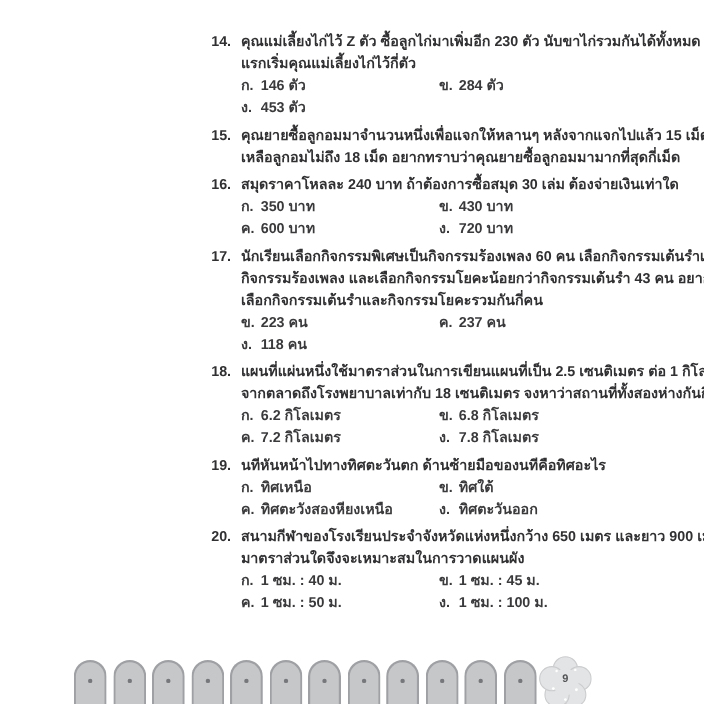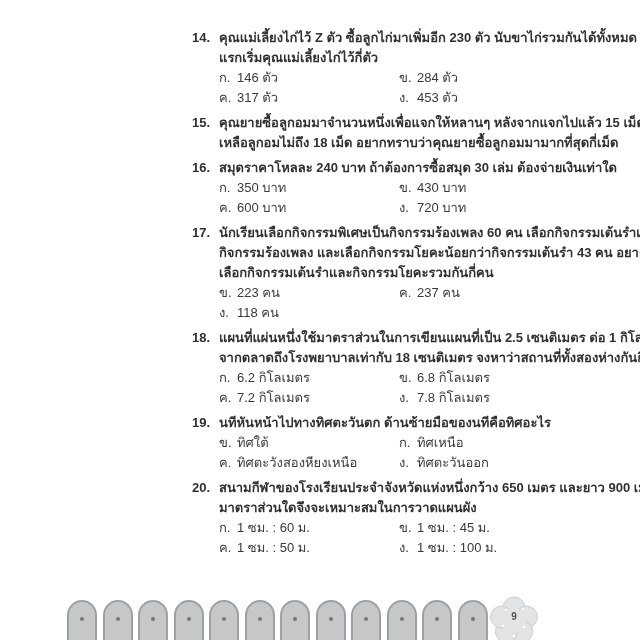--- a/index.html
+++ b/index.html
@@ -39,21 +39,21 @@
     font-weight: 700;
     white-space: nowrap;
   }
   .choices {
     display: grid;
     grid-template-columns: 180px auto;
   }
   .choice {
     line-height: 20px;
     height: 20px;
-    font-weight: 400;
+    font-weight: 700;
     color: #3a3a3c;
     white-space: nowrap;
   }
   .c-label { display: inline-block; min-width: 18px; }
   
   .fence {
     position: absolute;
     left: 67px;
     top: 600px;
     display: flex;
@@ -99,21 +99,20 @@
 
 <div class="content">
 
   <div class="question">
     <span class="q-num">14.</span>
     <div class="q-line">คุณแม่เลี้ยงไก่ไว้ Z ตัว ซื้อลูกไก่มาเพิ่มอีก 230 ตัว นับขาไก่รวมกันได้ทั้งหมด 1,028 ขา</div>
     <div class="q-line">แรกเริ่มคุณแม่เลี้ยงไก่ไว้กี่ตัว</div>
     <div class="choices">
       <div class="choice"><span class="c-label">ก.</span><span>146 ตัว</span></div>
       <div class="choice"><span class="c-label">ข.</span><span>284 ตัว</span></div>
-      <div class="choice"><span class="c-label">ค.</span><span>317 ตัว</span></div>
       <div class="choice"><span class="c-label">ง.</span><span>453 ตัว</span></div>
     </div>
   </div>
 
   <div class="question">
     <span class="q-num">15.</span>
     <div class="q-line">คุณยายซื้อลูกอมมาจำนวนหนึ่งเพื่อแจกให้หลานๆ หลังจากแจกไปแล้ว 15 เม็ด ปรากฏว่า</div>
     <div class="q-line">เหลือลูกอมไม่ถึง 18 เม็ด อยากทราบว่าคุณยายซื้อลูกอมมามากที่สุดกี่เม็ด</div>
   </div>
 
@@ -149,33 +148,33 @@
       <div class="choice"><span class="c-label">ข.</span><span>6.8 กิโลเมตร</span></div>
       <div class="choice"><span class="c-label">ค.</span><span>7.2 กิโลเมตร</span></div>
       <div class="choice"><span class="c-label">ง.</span><span>7.8 กิโลเมตร</span></div>
     </div>
   </div>
 
   <div class="question">
     <span class="q-num">19.</span>
     <div class="q-line">นทีหันหน้าไปทางทิศตะวันตก ด้านซ้ายมือของนทีคือทิศอะไร</div>
     <div class="choices">
+      <div class="choice"><span class="c-label">ก.</span><span>ทิศเหนือ</span></div>
       <div class="choice"><span class="c-label">ข.</span><span>ทิศใต้</span></div>
-      <div class="choice"><span class="c-label">ก.</span><span>ทิศเหนือ</span></div>
       <div class="choice"><span class="c-label">ค.</span><span>ทิศตะวังสองหียงเหนือ</span></div>
       <div class="choice"><span class="c-label">ง.</span><span>ทิศตะวันออก</span></div>
     </div>
   </div>
 
   <div class="question">
     <span class="q-num">20.</span>
     <div class="q-line">สนามกีฬาของโรงเรียนประจำจังหวัดแห่งหนึ่งกว้าง 650 เมตร และยาว 900 เมตร จะต้องใช้</div>
     <div class="q-line">มาตราส่วนใดจึงจะเหมาะสมในการวาดแผนผัง</div>
     <div class="choices">
-      <div class="choice"><span class="c-label">ก.</span><span>1 ซม. : 60 ม.</span></div>
+      <div class="choice"><span class="c-label">ก.</span><span>1 ซม. : 40 ม.</span></div>
       <div class="choice"><span class="c-label">ข.</span><span>1 ซม. : 45 ม.</span></div>
       <div class="choice"><span class="c-label">ค.</span><span>1 ซม. : 50 ม.</span></div>
       <div class="choice"><span class="c-label">ง.</span><span>1 ซม. : 100 ม.</span></div>
     </div>
   </div>
 
 </div>
 
 <div class="fence">
   <div class="post"></div>

